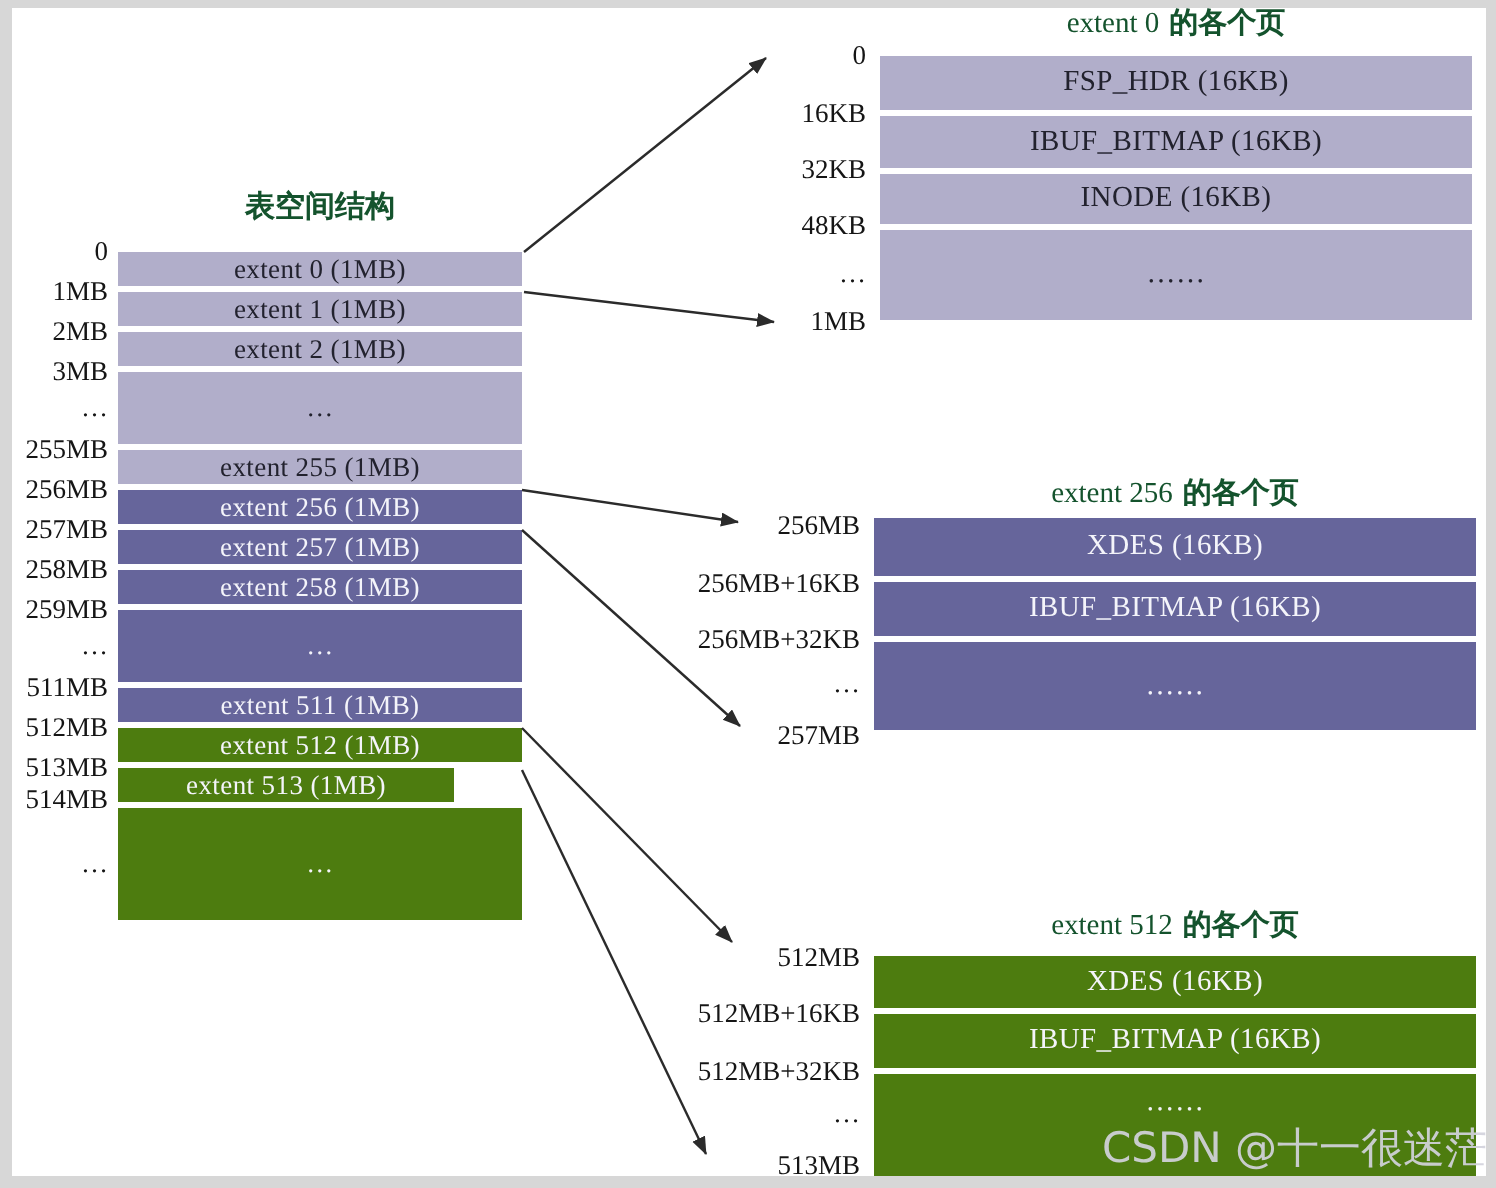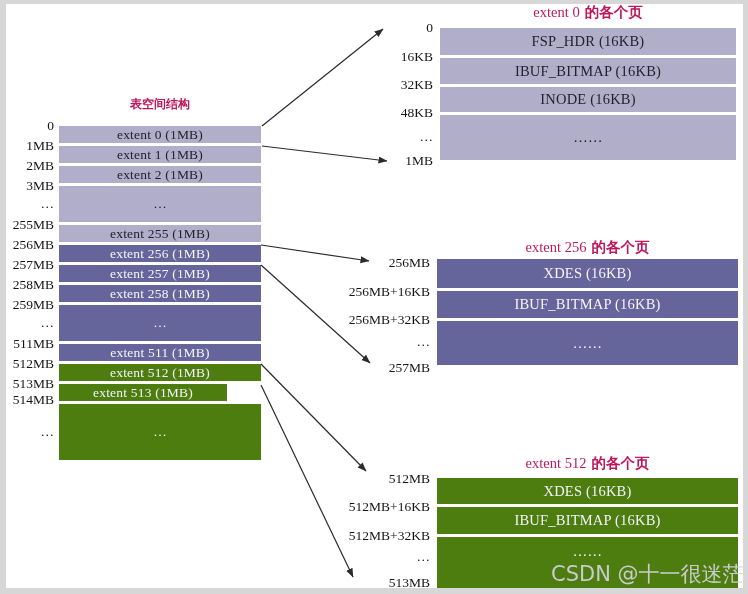--- a/index.html
+++ b/index.html
@@ -23,25 +23,25 @@
   .light  { background:#b1aeca; color:#22222e; }
   .medium { background:#66659b; color:#f4f4fa; }
   .dark   { background:#4d7c0f; color:#f4f4fa; }
   .dots-high { align-items:flex-start; padding-top:6px; }
 
   .axl {
     position:absolute; text-align:right; font-size:13.5px; color:#151515;
     height:16px; line-height:16px; z-index:2;
   }
   .ttl {
-    position:absolute; text-align:center; font-size:14.5px; color:#be185d;
+    position:absolute; text-align:center; font-size:14.5px; color:#14532d;
     height:17px; line-height:17px; z-index:2; white-space:nowrap;
   }
   .cjk-b { font-weight:bold; margin-left:5px; }
-  .bold-all { font-weight:bold; font-size:12px;text-align:center; }
+  .bold-all { font-weight:bold; font-size:15px;text-align:center; }
 
   #arrows { position:absolute; left:0; top:0; z-index:3; pointer-events:none; }
 
   .watermark {
     position:absolute; left:551px; top:560px; z-index:5;
     font-family:"DejaVu Sans","Liberation Sans",sans-serif;
     font-size:21px; color:rgba(210,210,220,0.92); white-space:nowrap;
   }
 </style>
 </head>

